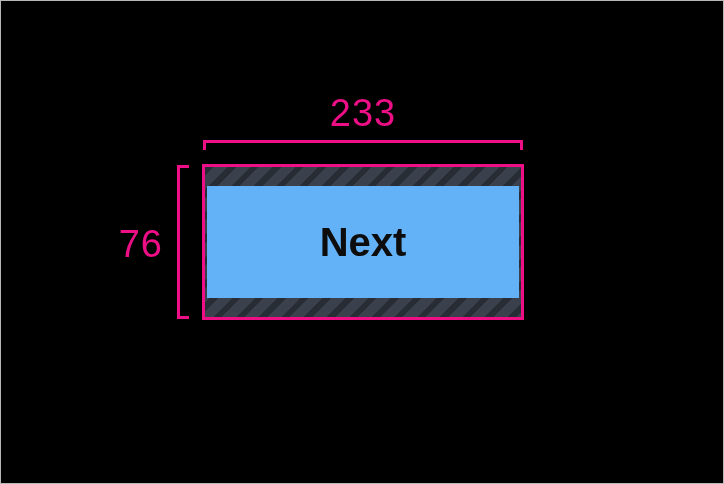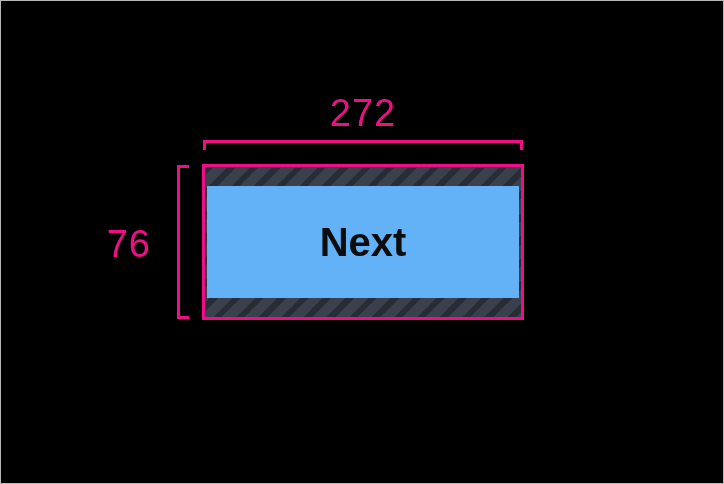--- a/index.html
+++ b/index.html
@@ -28,21 +28,21 @@
     font-size:38px;
     font-weight:400;
     line-height:1;
     letter-spacing:1px;
   }
   .dim-label.width{
     left:302px;top:93px;width:120px;
     text-align:center;
   }
   .dim-label.height{
-    left:84px;top:224px;width:66px;
+    left:96px;top:224px;width:66px;
     text-align:right;
   }
   
   .bracket-h{
     position:absolute;
     left:202px;top:139px;width:320px;height:10px;
     border-top:3px solid var(--measurement);
     border-left:3px solid var(--measurement);
     border-right:3px solid var(--measurement);
   }
@@ -80,21 +80,21 @@
     font-size:40px;
     font-weight:700;
     cursor:pointer;
   }
 </style>
 </head>
 <body>
 
 <div class="stage">
 
-  <div class="dim-label width">272</div>
+  <div class="dim-label width">233</div>
 
   <div class="bracket-h"></div>
 
   <div class="dim-label height">76</div>
 
   <div class="bracket-v"></div>
 
   <div class="bounds">
     <button class="next-btn">
       <span>Next</span>

